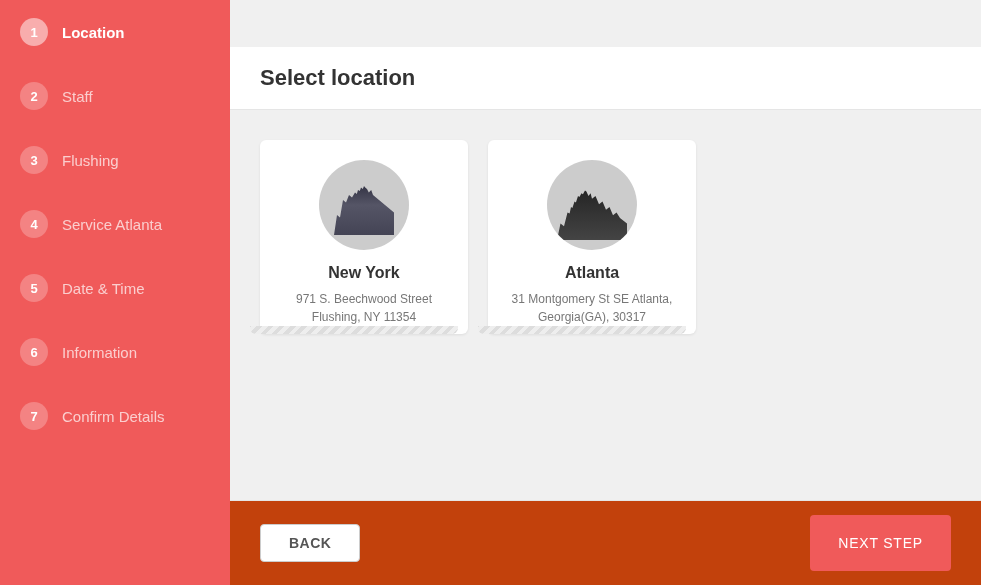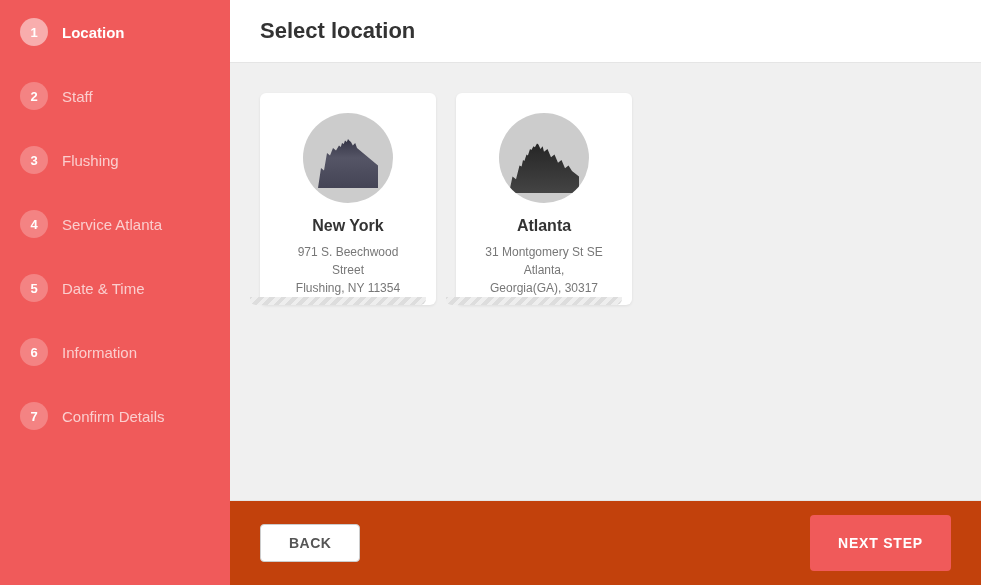--- a/index.html
+++ b/index.html
@@ -60,41 +60,42 @@
       flex: 1;
       display: flex;
       flex-direction: column;
       background: #f0f0f0;
     }
 
     .content-header {
       background: #fff;
       padding: 18px 30px;
       border-bottom: 1px solid #e5e5e5;
+      margin-top: 47px;
     }
 
     .content-header h1 {
       font-size: 22px;
       font-weight: 600;
       color: #333;
     }
 
     .content-area {
       flex: 1;
       padding: 30px;
       display: flex;
       gap: 20px;
       align-items: flex-start;
     }
 
     
     .location-card {
       background: #fff;
       border-radius: 6px;
-      width: 176px;
+      width: 208px;
       padding: 20px 20px 0 20px;
       display: flex;
       flex-direction: column;
       align-items: center;
       cursor: pointer;
       box-shadow: 0 1px 3px rgba(0,0,0,0.08);
     }
 
     .location-card .city-image {
       width: 90px;
@@ -194,21 +195,21 @@
       cursor: pointer;
       letter-spacing: 0.5px;
     }
 
     .btn-next {
       padding: 20px 28px;
       border: none;
       background: #f05a5a;
       color: #fff;
       font-size: 14px;
-      font-weight: 700;
+      font-weight: 400;
       border-radius: 4px;
       cursor: pointer;
       letter-spacing: 0.8px;
     }
   </style>
 </head>
 <body>
 
 <div class="app-container">
 

